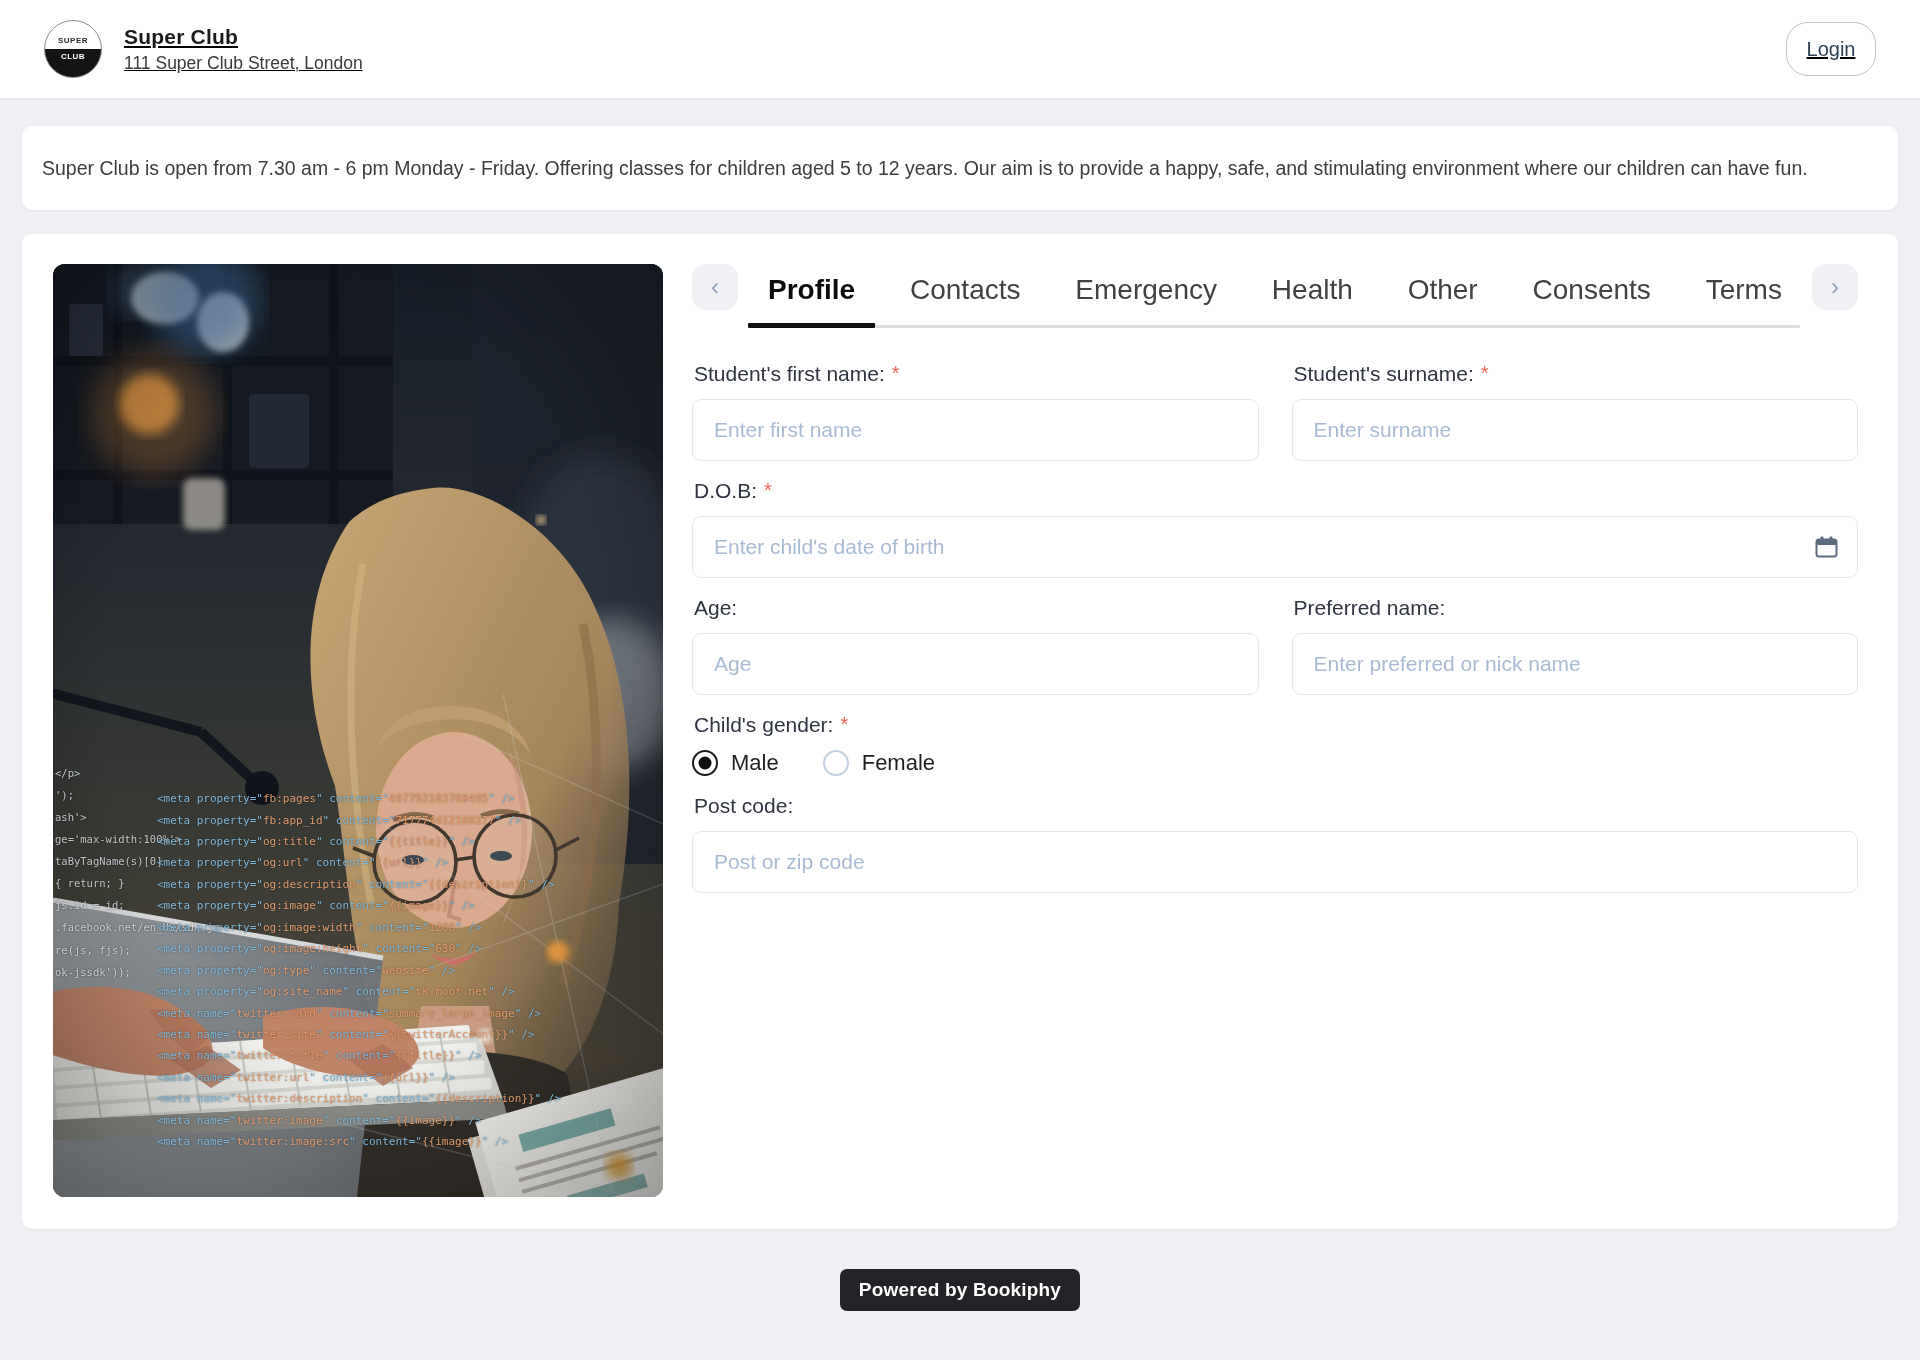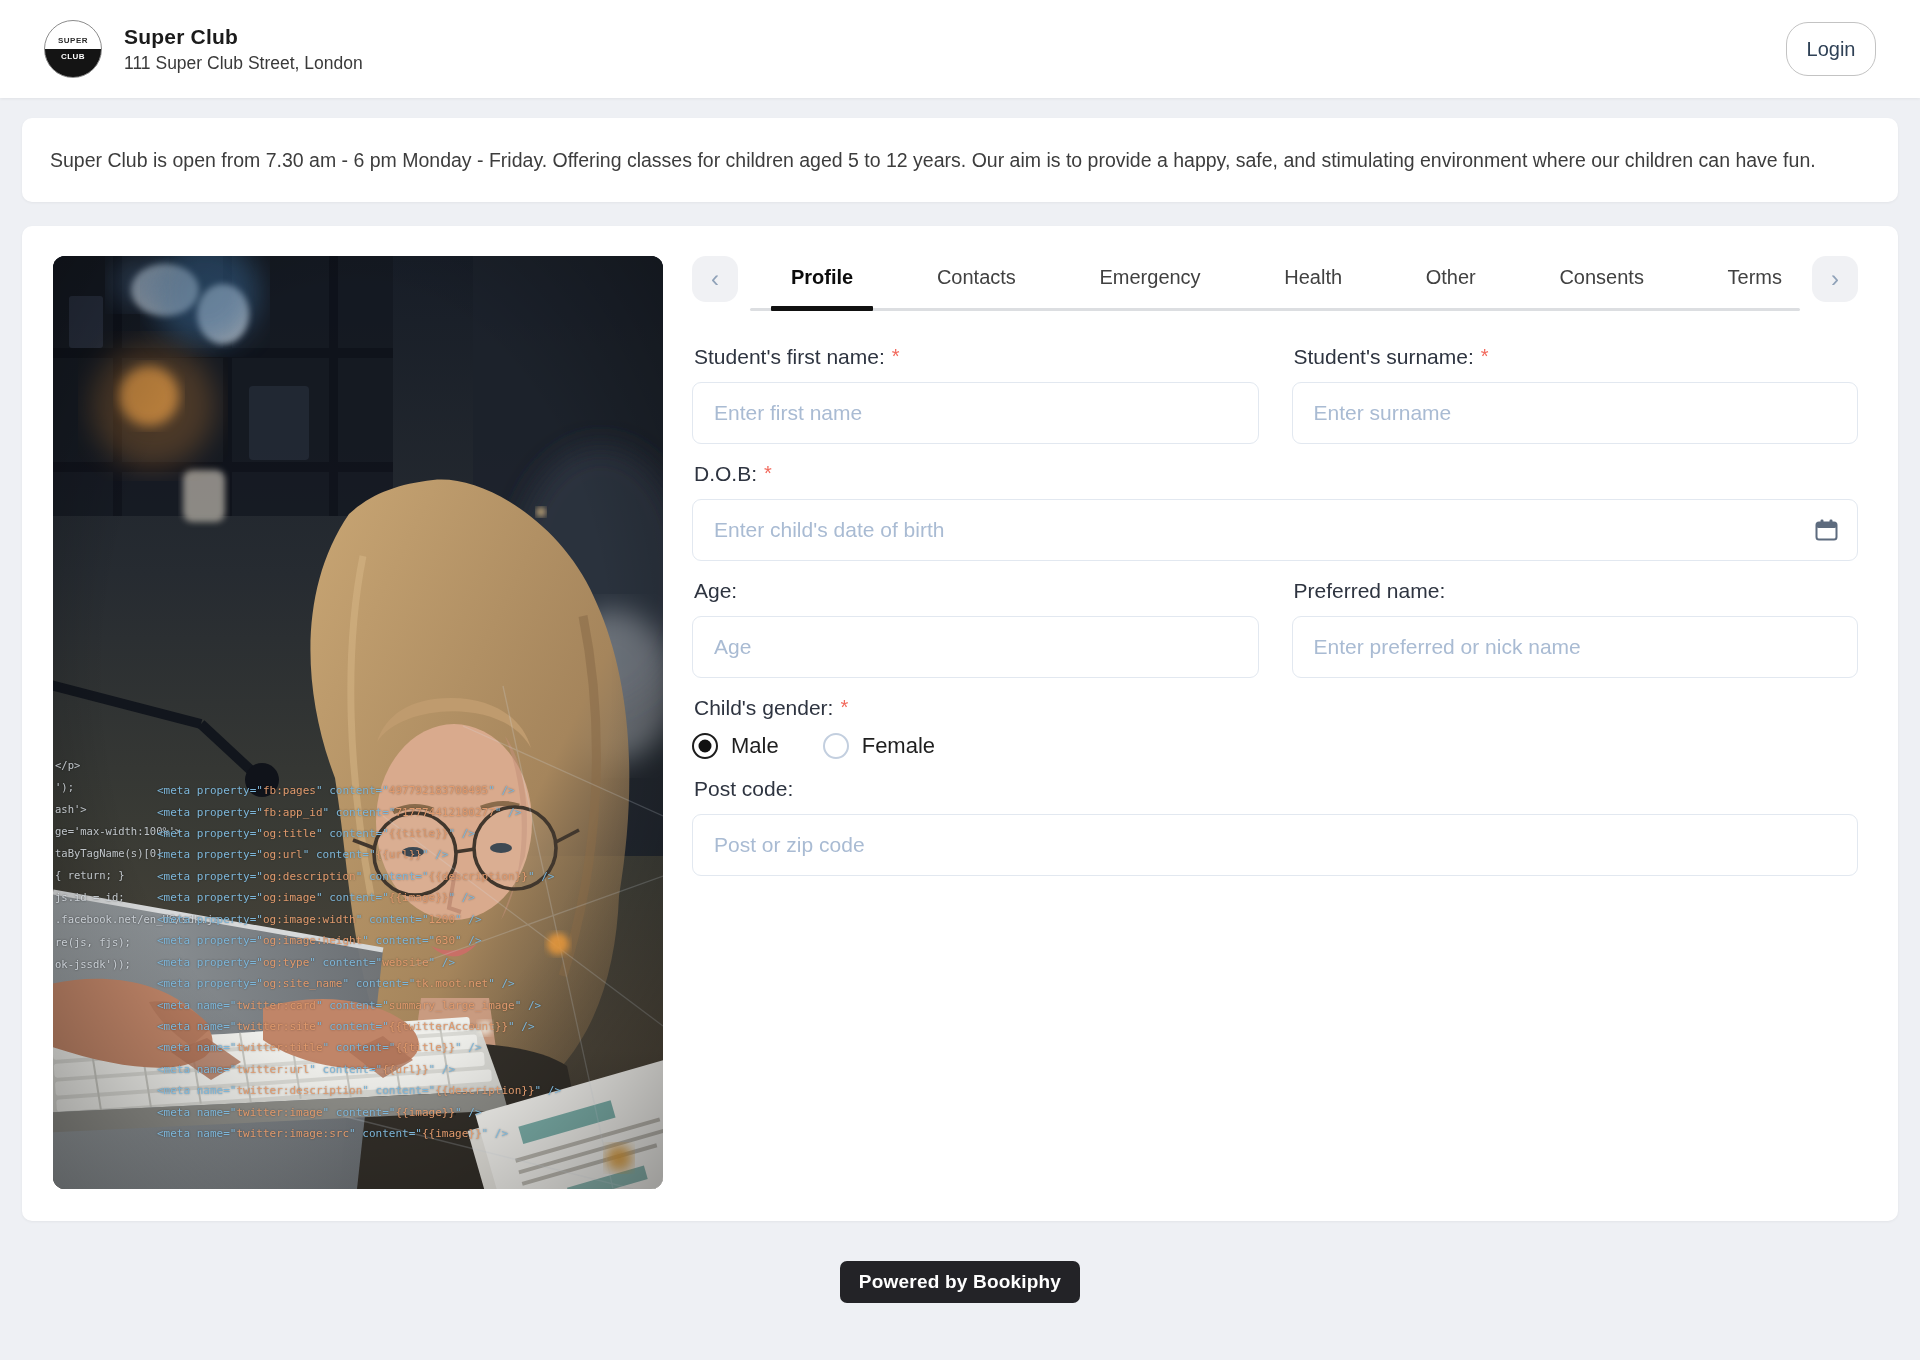--- a/index.html
+++ b/index.html
@@ -1,50 +1,50 @@
 <!DOCTYPE html>
 <html><head>
 <meta charset="utf-8">
 <style>
   * { margin:0; padding:0; box-sizing:border-box; }
   html,body { width:1920px; height:1360px; background:#eef0f4; font-family:"Liberation Sans",sans-serif; overflow:hidden; }
 
   
-  .header { height:98px; background:#fff; display:flex; align-items:center; padding:0 44px; box-shadow:0 1px 3px rgba(0,0,0,.06); position:relative; z-index:2; }
+  .header { height:98px; background:#fff; display:flex; align-items:center; padding:0 44px; box-shadow:0 1px 3px rgba(0,0,0,.06); position:relative; z-index:2;text-decoration:underline; }
   .logo { width:58px; height:58px; border-radius:50%; border:1px solid #8c8c8c; background:linear-gradient(#ffffff 0 50%, #141414 50% 100%); position:relative; flex:0 0 auto; overflow:hidden; }
   .logo span { position:absolute; left:0; right:0; text-align:center; font-size:8px; letter-spacing:.5px; font-weight:700; }
   .logo .t { top:15px; color:#2b2b2b; }
   .logo .b { top:31px; color:#fff; }
   .brand { margin-left:22px; }
   .brand-name { font-size:21px; font-weight:700; color:#1b1b1b; letter-spacing:.2px; }
   .brand-addr { font-size:17.5px; color:#3a3a3a; margin-top:4px; }
   .login-btn { margin-left:auto; width:90px; height:54px; background:#fff; border:1px solid #c3c3c3; border-radius:22px; font-size:20px; color:#2f4156; font-family:inherit; cursor:pointer; }
 
   
-  .banner { margin:20px 22px 0; background:#fff; border-radius:10px; padding:25px 28px; font-size:19.5px; line-height:1.75; color:#3d3d3d; box-shadow:0 1px 3px rgba(0,0,0,.05); }
+  .banner { margin:28px 22px 0; background:#fff; border-radius:10px; padding:25px 20px; font-size:19.5px; line-height:1.75; color:#3d3d3d; box-shadow:0 1px 3px rgba(0,0,0,.05); }
 
   
   .card { margin:24px 22px 0; background:#fff; border-radius:10px; height:995px; position:relative; overflow:hidden; box-shadow:0 1px 3px rgba(0,0,0,.05); }
 
   
   .photo { position:absolute; left:31px; top:30px; width:610px; height:933px; border-radius:12px; overflow:hidden; background:#22262e; }
   .photo svg { position:absolute; inset:0; }
   .code-block { position:absolute; font-family:"DejaVu Sans Mono",monospace; white-space:pre; pointer-events:none; }
   .code-left  { left:2px; top:498px; font-size:10.5px; line-height:2.1; color:rgba(228,234,240,.8); text-shadow:0 0 2px rgba(0,0,0,.6); }
   .code-meta  { left:104px; top:524px; font-size:11px; line-height:1.95; color:#7db6d9; text-shadow:0 0 2px rgba(0,0,0,.45); }
   .code-meta .o { color:#e09a6d; }
 
   
   .form-col { position:absolute; left:670px; right:40px; top:30px; }
 
   .tabs-row { display:flex; align-items:flex-start; }
   .nav-btn { width:46px; height:46px; border:none; border-radius:14px; background:#f0f1f4; color:#90a2b8; font-size:24px; line-height:46px; cursor:pointer; flex:0 0 auto; font-family:inherit; }
   .tab-list { flex:1; margin:0 12px; display:flex; justify-content:space-between; position:relative; padding:6px 14px 0; }
   .tab-list::after { content:""; position:absolute; left:0; right:0; bottom:0; height:3px; background:#dcdee1; border-radius:2px; }
-  .tab { position:relative; font-size:20px; color:#414141; padding:4px 4px 22px; cursor:pointer; white-space:nowrap;margin-left:23px; }
+  .tab { position:relative; font-size:28px; color:#414141; padding:4px 4px 22px; cursor:pointer; white-space:nowrap; }
   .tab.active { font-weight:700; color:#0c0c0c; }
   .tab.active::after { content:""; position:absolute; left:-16px; right:-16px; bottom:0; height:5px; background:#111; z-index:1; border-radius:1px; }
 
   .form-body { margin-top:34px; }
   .grid-2 { display:grid; grid-template-columns:1fr 1fr; column-gap:33px; }
   .field { margin-bottom:18px; }
   .field-label { display:flex; align-items:flex-start; font-size:21px; color:#2e3440; margin:0 0 13px 2px; }
   .req { color:#f2695c; margin-left:7px; font-size:20px; }
   .tbox { width:100%; height:62px; border:1.6px solid #e2e8f0; border-radius:9px; padding:0 21px; font-size:21px; color:#333; background:#fff; font-family:inherit; }
   .tbox::placeholder, textarea::placeholder { color:#a9bbd3; opacity:1; }

